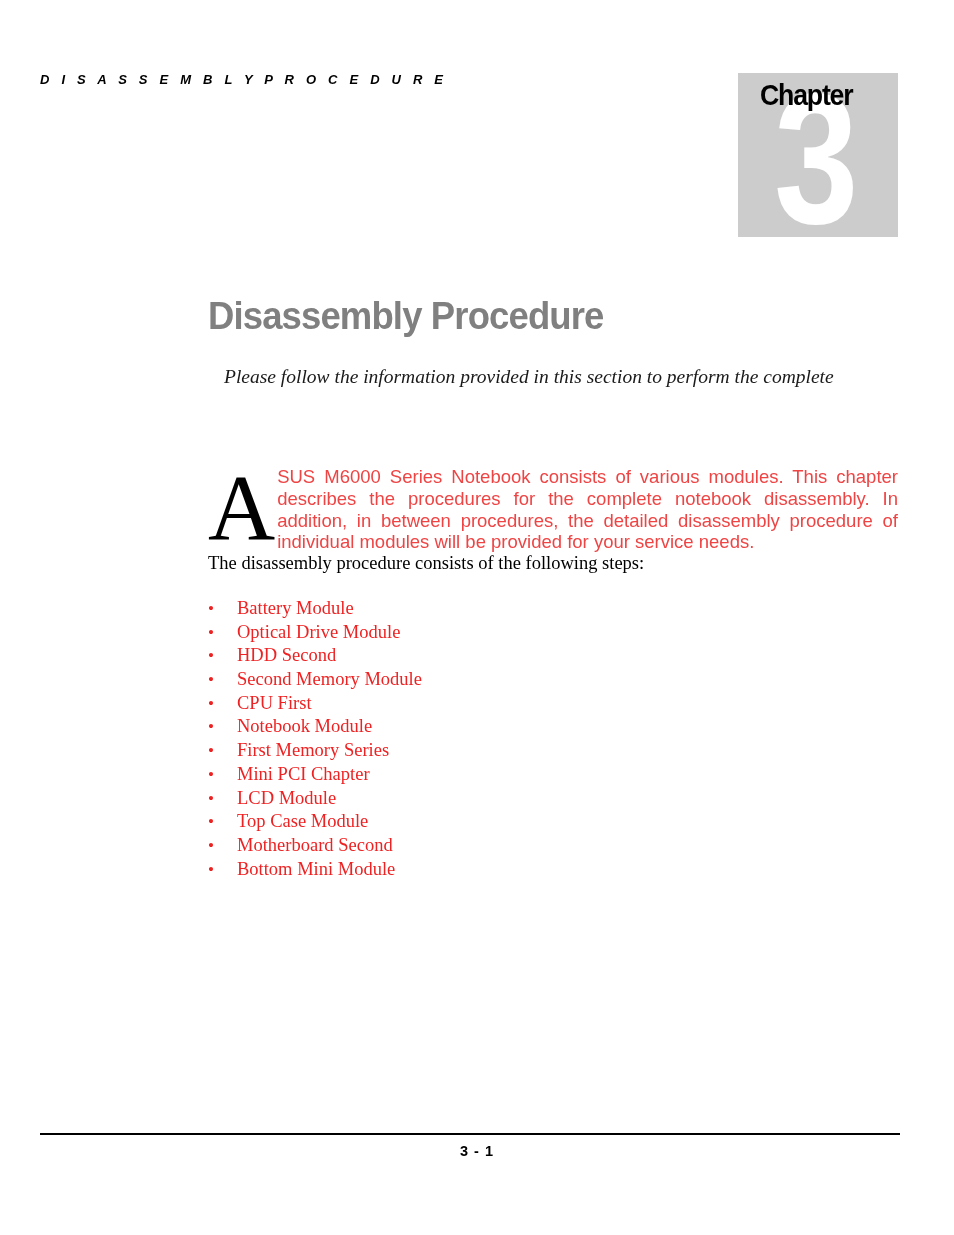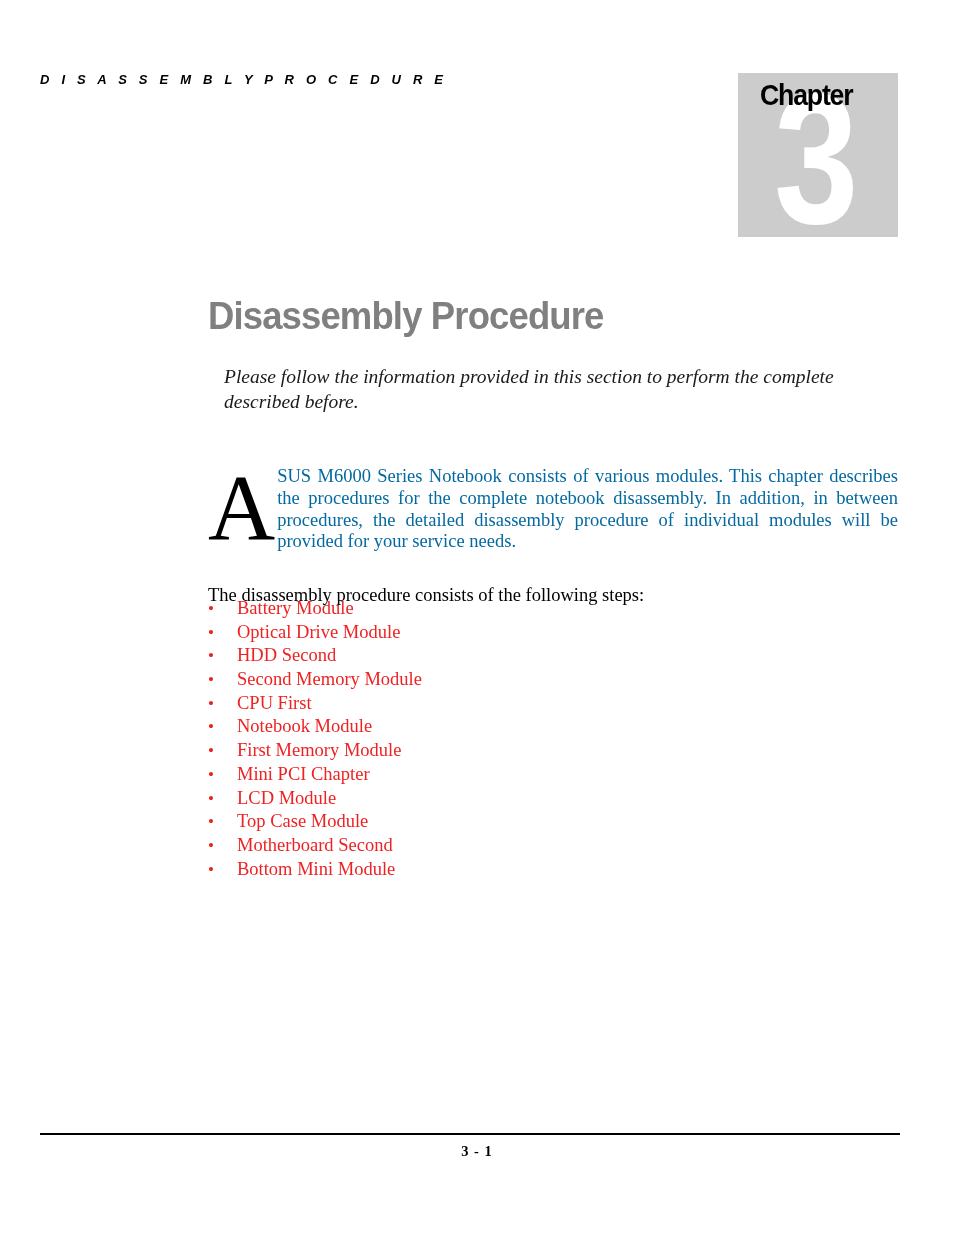--- a/index.html
+++ b/index.html
@@ -110,37 +110,36 @@
   .dropcap {
     float: left;
     font-family: "Liberation Serif", serif;
     font-size: 93px;
     line-height: 76px;
     padding-right: 2px;
     padding-top: 4px;
     color: #000000;
   }
   .body-text {
-    font-family: Liberation Serif, serif;
+    font-family: Liberation Sans, sans-serif;
     font-size: 18.5px;
     line-height: 21.8px;
     text-align: justify;
-    color: #0369a1;
+    color: #ef4444;
     hyphens: none;
   }
   .body-followup {
     position: absolute;
     left: 208px;
     top: 552px;
     font-family: "Liberation Serif", serif;
     font-size: 18.5px;
     line-height: 22px;
     color: #000000;
     white-space: nowrap;
-    margin-top: 32px;
   }
 
   
   .module-list {
     position: absolute;
     left: 208px;
     top: 597px;
     margin: 0;
     padding: 0;
     list-style: none;
@@ -174,42 +173,41 @@
     width: 860px;
     height: 0;
     border-top: 2px solid #000000;
   }
   .footer-page {
     position: absolute;
     left: 0;
     top: 1143px;
     width: 954px;
     text-align: center;
-    font-family: Liberation Serif, serif;
+    font-family: Liberation Sans, sans-serif;
     font-weight: bold;
     font-size: 14.5px;
     letter-spacing: 1px;
     color: #000000;
   }
 </style>
 </head>
 <body>
 
 <div class="page-header">D I S A S S E M B L Y   P R O C E D U R E</div>
 
 <div class="chapter-badge">
   <div class="chapter-number">3</div>
   <div class="chapter-word">Chapter</div>
 </div>
 
 <div class="doc-title">Disassembly Procedure</div>
 
 <div class="lead-block">
   <div class="lead-line">Please follow the information provided in this section to perform the complete</div>
-  <div class="lead-line">described before.</div>
 </div>
 
 <div class="body-block">
   <span class="dropcap">A</span>
   <div class="body-text">SUS M6000 Series Notebook consists of various modules. This chapter describes the procedures for the complete notebook disassembly.    In addition, in between procedures, the detailed disassembly procedure of individual modules will be provided for your service needs.</div>
 </div>
 
 <div class="body-followup">The disassembly procedure consists of the following steps:</div>
 
 <ul class="module-list">
@@ -232,21 +230,21 @@
   <li class="module-item">
     <span class="module-bullet">•</span>
     <span>CPU First</span>
   </li>
   <li class="module-item">
     <span class="module-bullet">•</span>
     <span>Notebook Module</span>
   </li>
   <li class="module-item">
     <span class="module-bullet">•</span>
-    <span>First Memory Module</span>
+    <span>First Memory Series</span>
   </li>
   <li class="module-item">
     <span class="module-bullet">•</span>
     <span>Mini PCI Chapter</span>
   </li>
   <li class="module-item">
     <span class="module-bullet">•</span>
     <span>LCD Module</span>
   </li>
   <li class="module-item">

